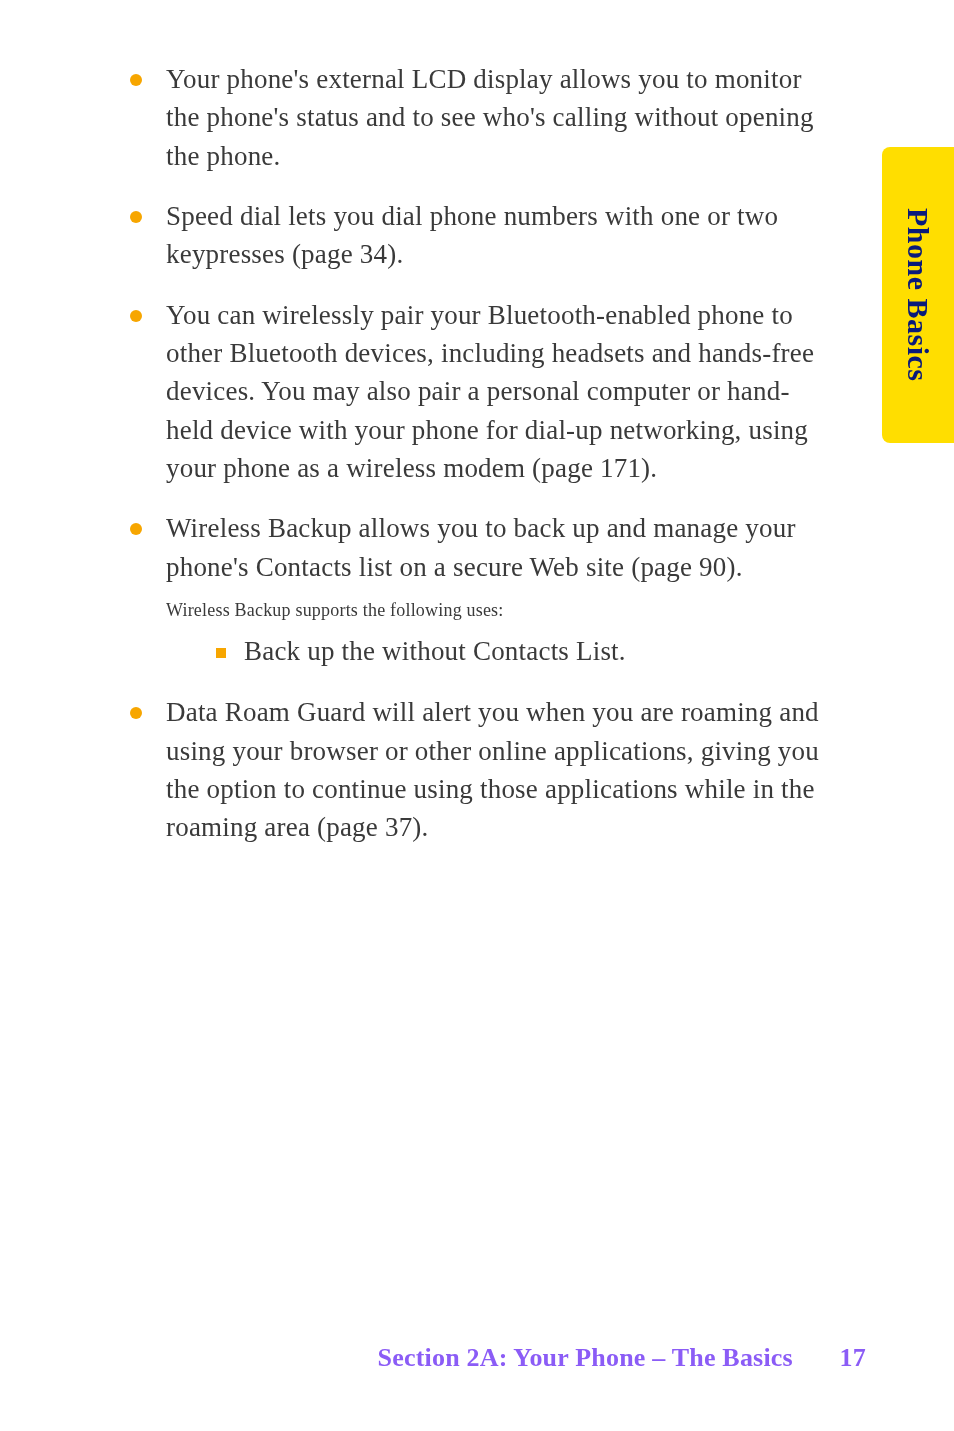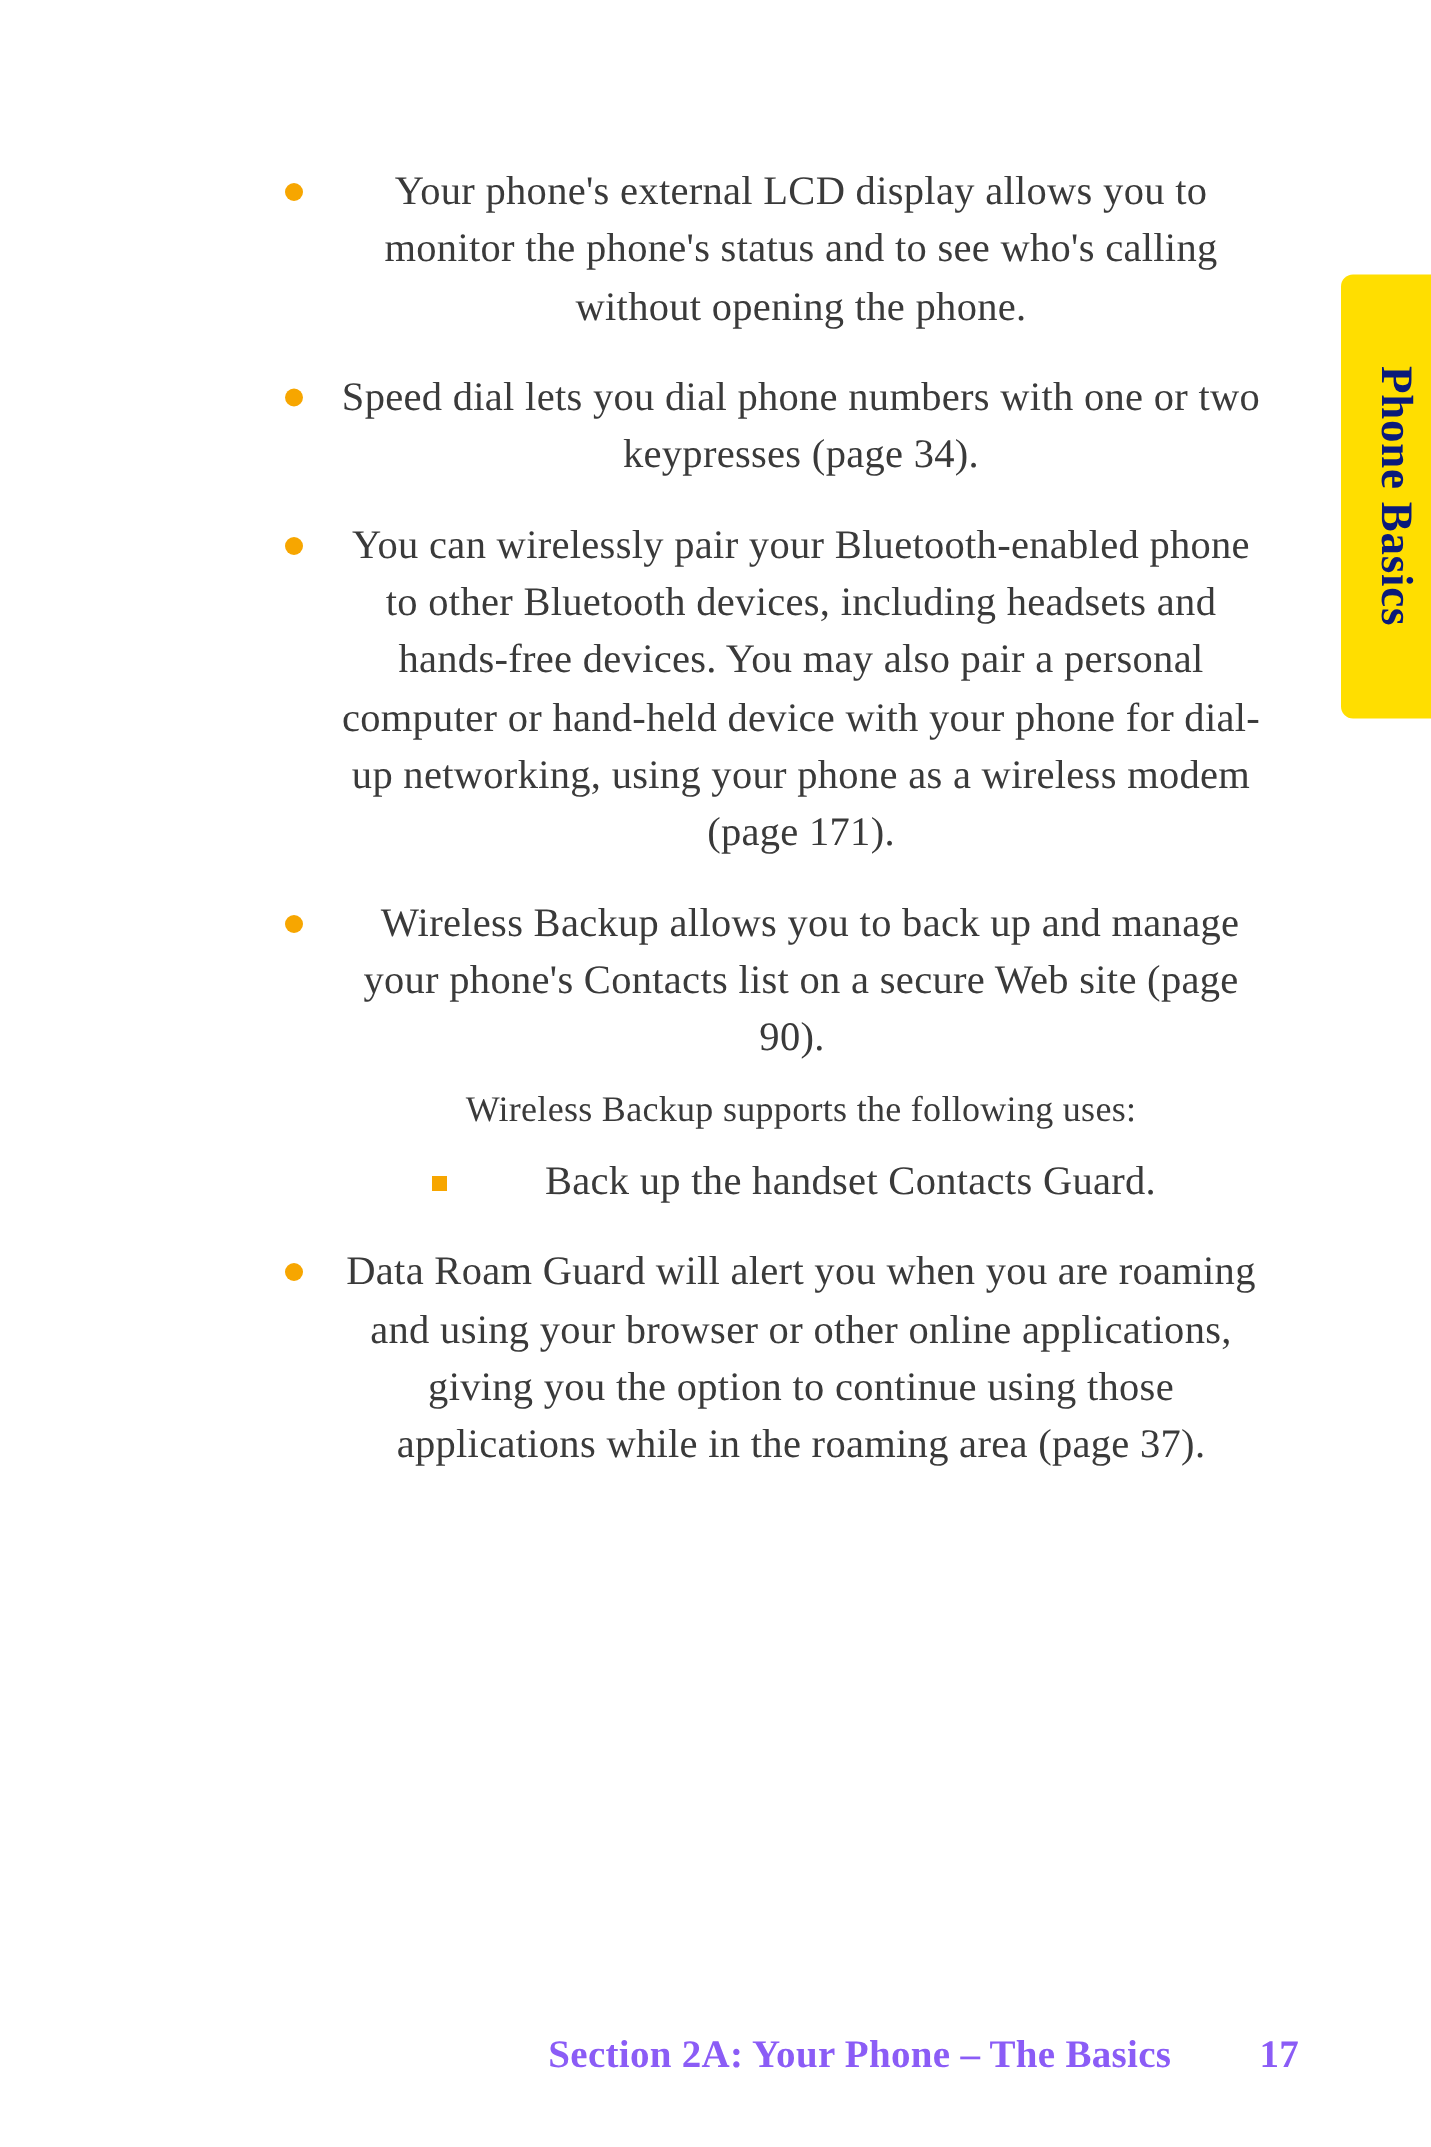--- a/index.html
+++ b/index.html
@@ -1,15 +1,15 @@
 <!DOCTYPE html>
 <html><head>
   <meta charset="utf-8">
   <style>
-    * { margin: 12px; padding: 0; box-sizing: border-box; text-align: center; }
+    * { margin: 0; padding: 0; box-sizing: border-box; }
     body {
       width: 954px;
       height: 1431px;
       background: #ffffff;
       font-family: Georgia, 'Times New Roman', serif;
       position: relative;
       color: #3a3a3a;
     }
     .side-tab {
       position: absolute;
@@ -52,21 +52,21 @@
       content: '';
       position: absolute;
       left: 0;
       top: 14px;
       width: 12px;
       height: 12px;
       border-radius: 50%;
       background: #f7a600;
     }
     .subheading {
-      font-size: 24px;
+      font-size: 18px;
       line-height: 1.42;
       color: #3a3a3a;
       margin-top: 12px;
       margin-bottom: 10px;
       letter-spacing: 0.2px;
     }
     ul.secondary { list-style: none; margin-left: 50px; }
     ul.secondary > li {
       position: relative;
       padding-left: 28px;
@@ -107,21 +107,21 @@
 
 <div class="content">
   <ul class="primary">
     <li>Your phone's external LCD display allows you to monitor the phone's status and to see who's calling without opening the phone.</li>
     <li>Speed dial lets you dial phone numbers with one or two keypresses (page 34).</li>
     <li>You can  wirelessly pair your Bluetooth-enabled phone to other Bluetooth devices, including headsets and hands-free devices.  You may also pair a personal computer or hand-held device with your phone for dial-up networking, using your phone as a wireless  modem (page 171).</li>
     <li>
       <span>Wireless Backup allows you to back up and manage your phone's Contacts list on a secure Web site (page 90).</span>
       <div class="subheading">Wireless Backup supports the following uses:</div>
       <ul class="secondary">
-        <li>Back up the handset Contacts Guard.</li>
+        <li>Back up the without Contacts List.</li>
       </ul>
     </li>
     <li>Data Roam Guard will alert you when you are roaming and using your browser or other online applications, giving you the option to continue using those applications while in the roaming area (page 37).</li>
   </ul>
 </div>
 
 <div class="footer">
   <span>Section 2A: Your Phone – The Basics</span>
   <span class="page-num">17</span>
 </div>

